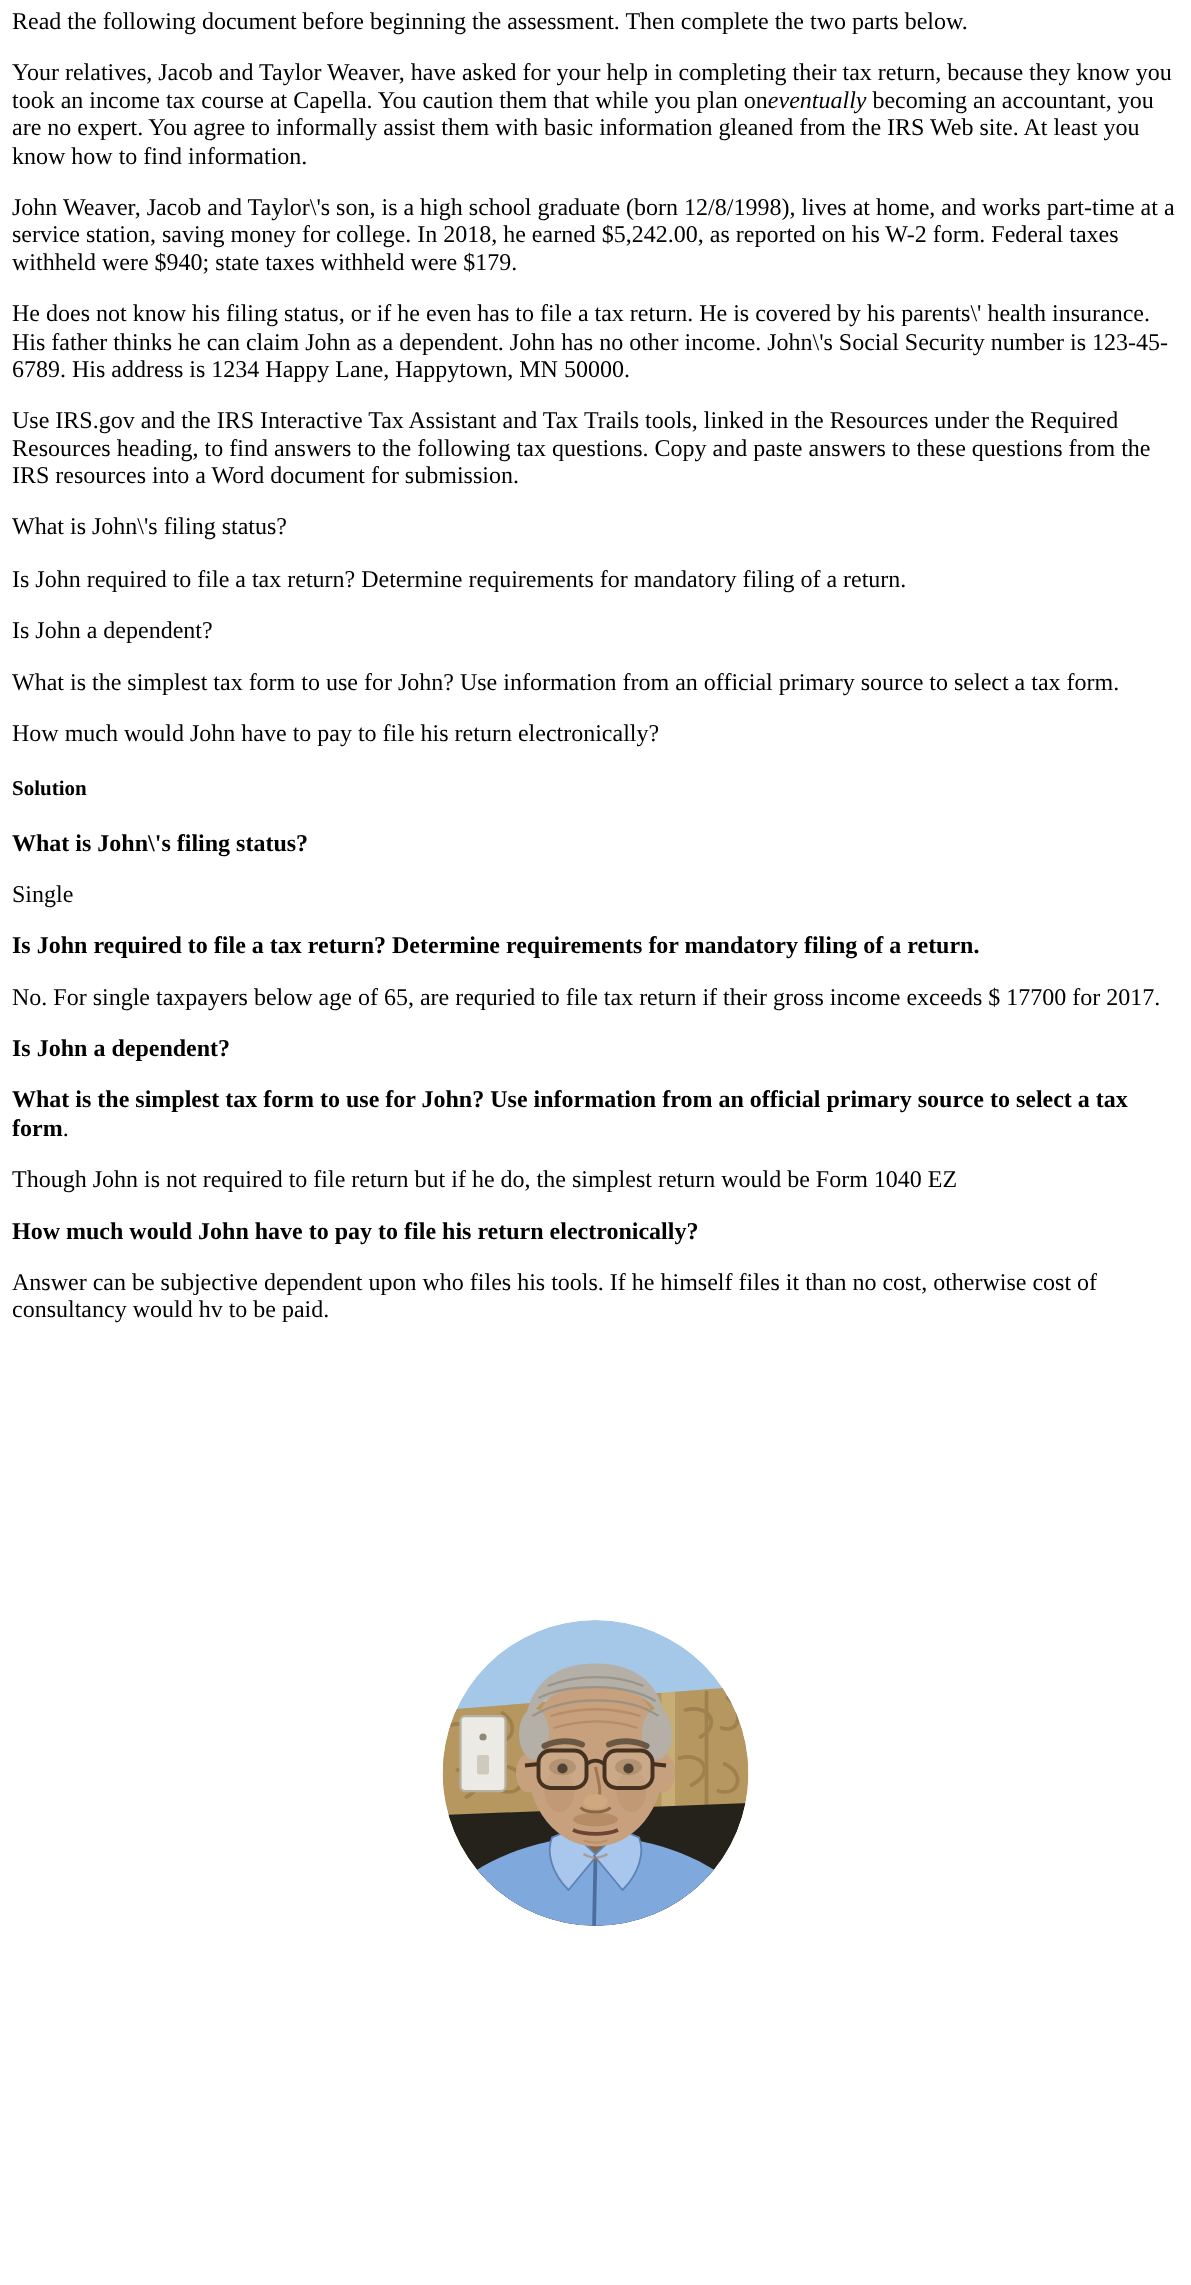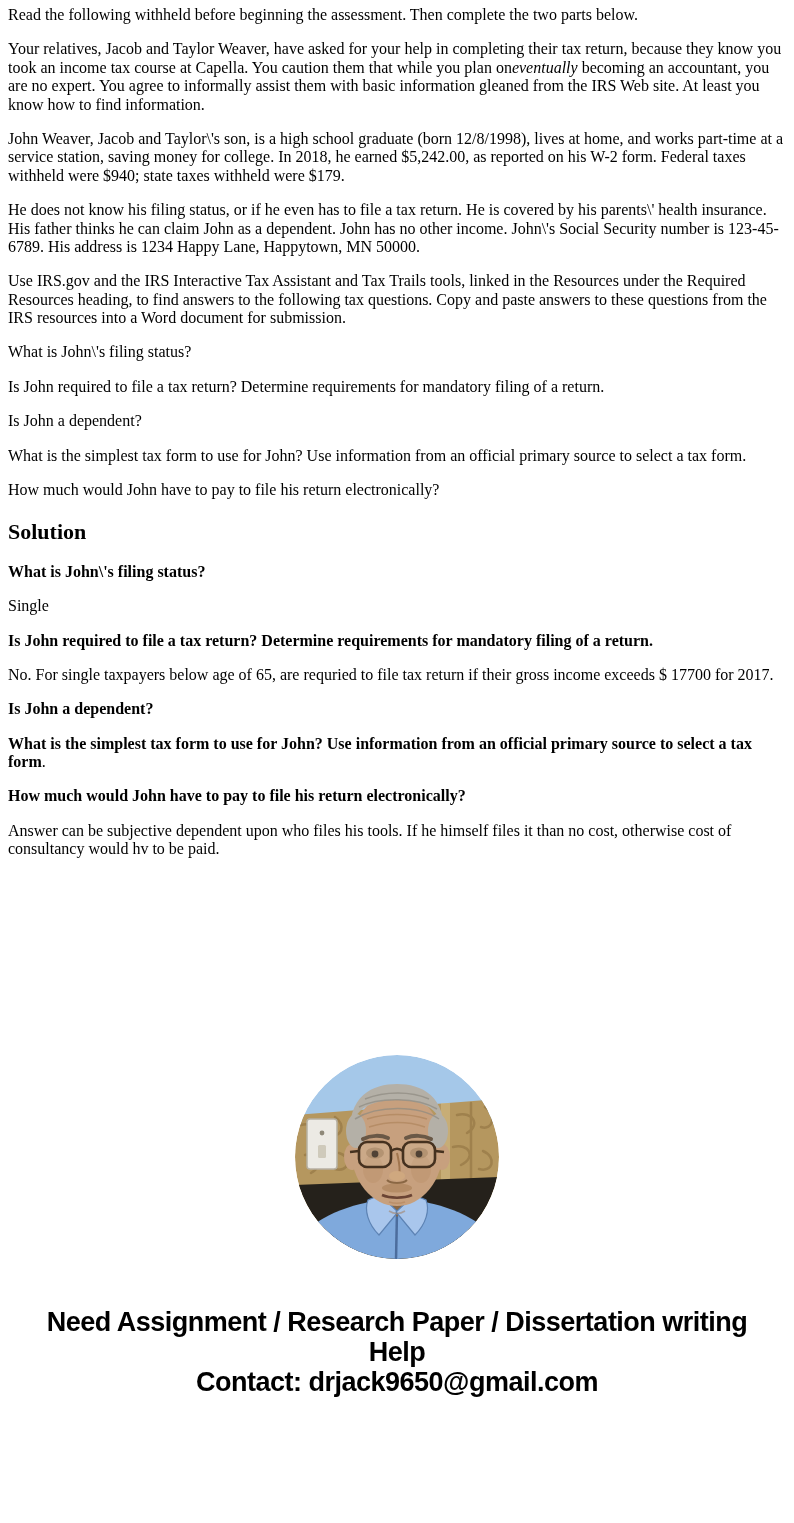--- a/index.html
+++ b/index.html
@@ -5,21 +5,21 @@
   html,body{margin:0;padding:0;background:#ffffff;}
   .page{
     width:794px; min-height:1523px; margin:0 auto; box-sizing:border-box;
     padding:6px 8px 24px 8px;
     font-family:"Liberation Serif","DejaVu Serif",serif;
     font-size:16px; line-height:1.15; color:#000;
   }
   .page p{margin:16px 0;}
   .page p.first{margin-top:0;}
   .qbold{font-weight:bold;}
-  h3.solution-heading{font-size:22px; font-weight:bold; margin:20px 0 18px 0; font-family:"Liberation Serif","DejaVu Serif",serif;}
+  h3.solution-heading{font-size:14px; font-weight:bold; margin:20px 0 18px 0; font-family:"Liberation Serif","DejaVu Serif",serif;}
   em{font-style:italic;}
   b{font-weight:bold;}
   .normal{font-weight:normal;}
 
   .avatar-wrap{
     width:204px; height:204px; margin:196px auto 0 auto;
     border-radius:50%; overflow:hidden;
   }
   .avatar-wrap svg{display:block;}
 
@@ -28,21 +28,21 @@
     font-family:"Liberation Sans","DejaVu Sans",sans-serif;
     font-weight:700; font-size:27px; line-height:30px; letter-spacing:-0.5px;
     color:#000; padding:0 8px;
   }
 </style>
 </head>
 <body>
 
 <div class="page">
 
-  <p class="first">Read the following withheld before beginning the assessment. Then complete the two parts below.</p>
+  <p class="first">Read the following document before beginning the assessment. Then complete the two parts below.</p>
 
   <p><span>Your relatives, Jacob and Taylor Weaver, have asked for your help in completing their tax return, because they know you took an income tax course at Capella. You caution them that while you plan on</span><em>eventually</em><span> becoming an accountant, you are no expert. You agree to informally assist them with basic information gleaned from the IRS Web site. At least you know how to find information.</span></p>
 
   <p>John Weaver, Jacob and Taylor\'s son, is a high school graduate (born 12/8/1998), lives at home, and works part-time at a service station, saving money for college. In 2018, he earned $5,242.00, as reported on his W-2 form. Federal taxes withheld were $940; state taxes withheld were $179.</p>
 
   <p>He does not know his filing status, or if he even has to file a tax return. He is covered by his parents\' health insurance. His father thinks he can claim John as a dependent. John has no other income. John\'s Social Security number is 123-45-6789. His address is 1234 Happy Lane, Happytown, MN 50000.</p>
 
 
   <p>Use IRS.gov and the IRS Interactive Tax Assistant and Tax Trails tools, linked in the Resources under the Required Resources heading, to find answers to the following tax questions. Copy and paste answers to these questions from the IRS resources into a Word document for submission.</p>
 
@@ -56,20 +56,21 @@
 
   <p class="qbold">What is John\'s filing status?</p>
   <p>Single</p>
 
   <p class="qbold">Is John required to file a tax return? Determine requirements for mandatory filing of a return.</p>
   <p>No. For single taxpayers below age of 65, are requried to file tax return if their gross income exceeds $ 17700 for 2017.</p>
 
   <p class="qbold">Is John a dependent?</p>
 
   <p><b>What is the simplest tax form to use for John? Use information from an official primary source to select a tax form</b><span class="normal">.</span></p>
+  <p>Though John is not required to file return but if he do, the simplest return would be Form 1040 EZ</p>
 
   <p class="qbold">How much would John have to pay to file his return electronically?</p>
   <p>Answer can be subjective dependent upon who files his tools. If he himself files it than no cost, otherwise cost of consultancy would hv to be paid.</p>
 
   <div class="avatar-wrap">
     <svg width="204" height="204" viewBox="0 0 204 204" role="img" aria-label="Portrait photo of an elderly man with gray hair and glasses wearing a blue collared shirt">
       <defs>
         <clipPath id="avclip">
             <circle cx="102" cy="102" r="102"></circle>
           </clipPath>
@@ -165,18 +166,14 @@
 
           <ellipse cx="102" cy="133" rx="15" ry="4.5" fill="#a67c52" opacity="0.55"></ellipse>
           <path d="M87,140 C95,143.5 109,143.5 117,140" stroke="#6b4434" stroke-width="2.5" fill="none"></path>
           <path d="M94,147 C100,149 104,149 110,147" stroke="#b2845c" stroke-width="1.5" fill="none" opacity="0.6"></path>
           <path d="M94,156 C99,159 105,159 110,156" stroke="#a1764f" stroke-width="1.5" fill="none" opacity="0.5"></path>
         </g>
       </g>
     </svg>
   </div>
 
-  <div class="promo">
-    <div>Need Assignment / Research Paper / Dissertation writing Help</div>
-    <div>Contact: drjack9650@gmail.com</div>
-  </div>
 
 </div>
 
 </body></html>

